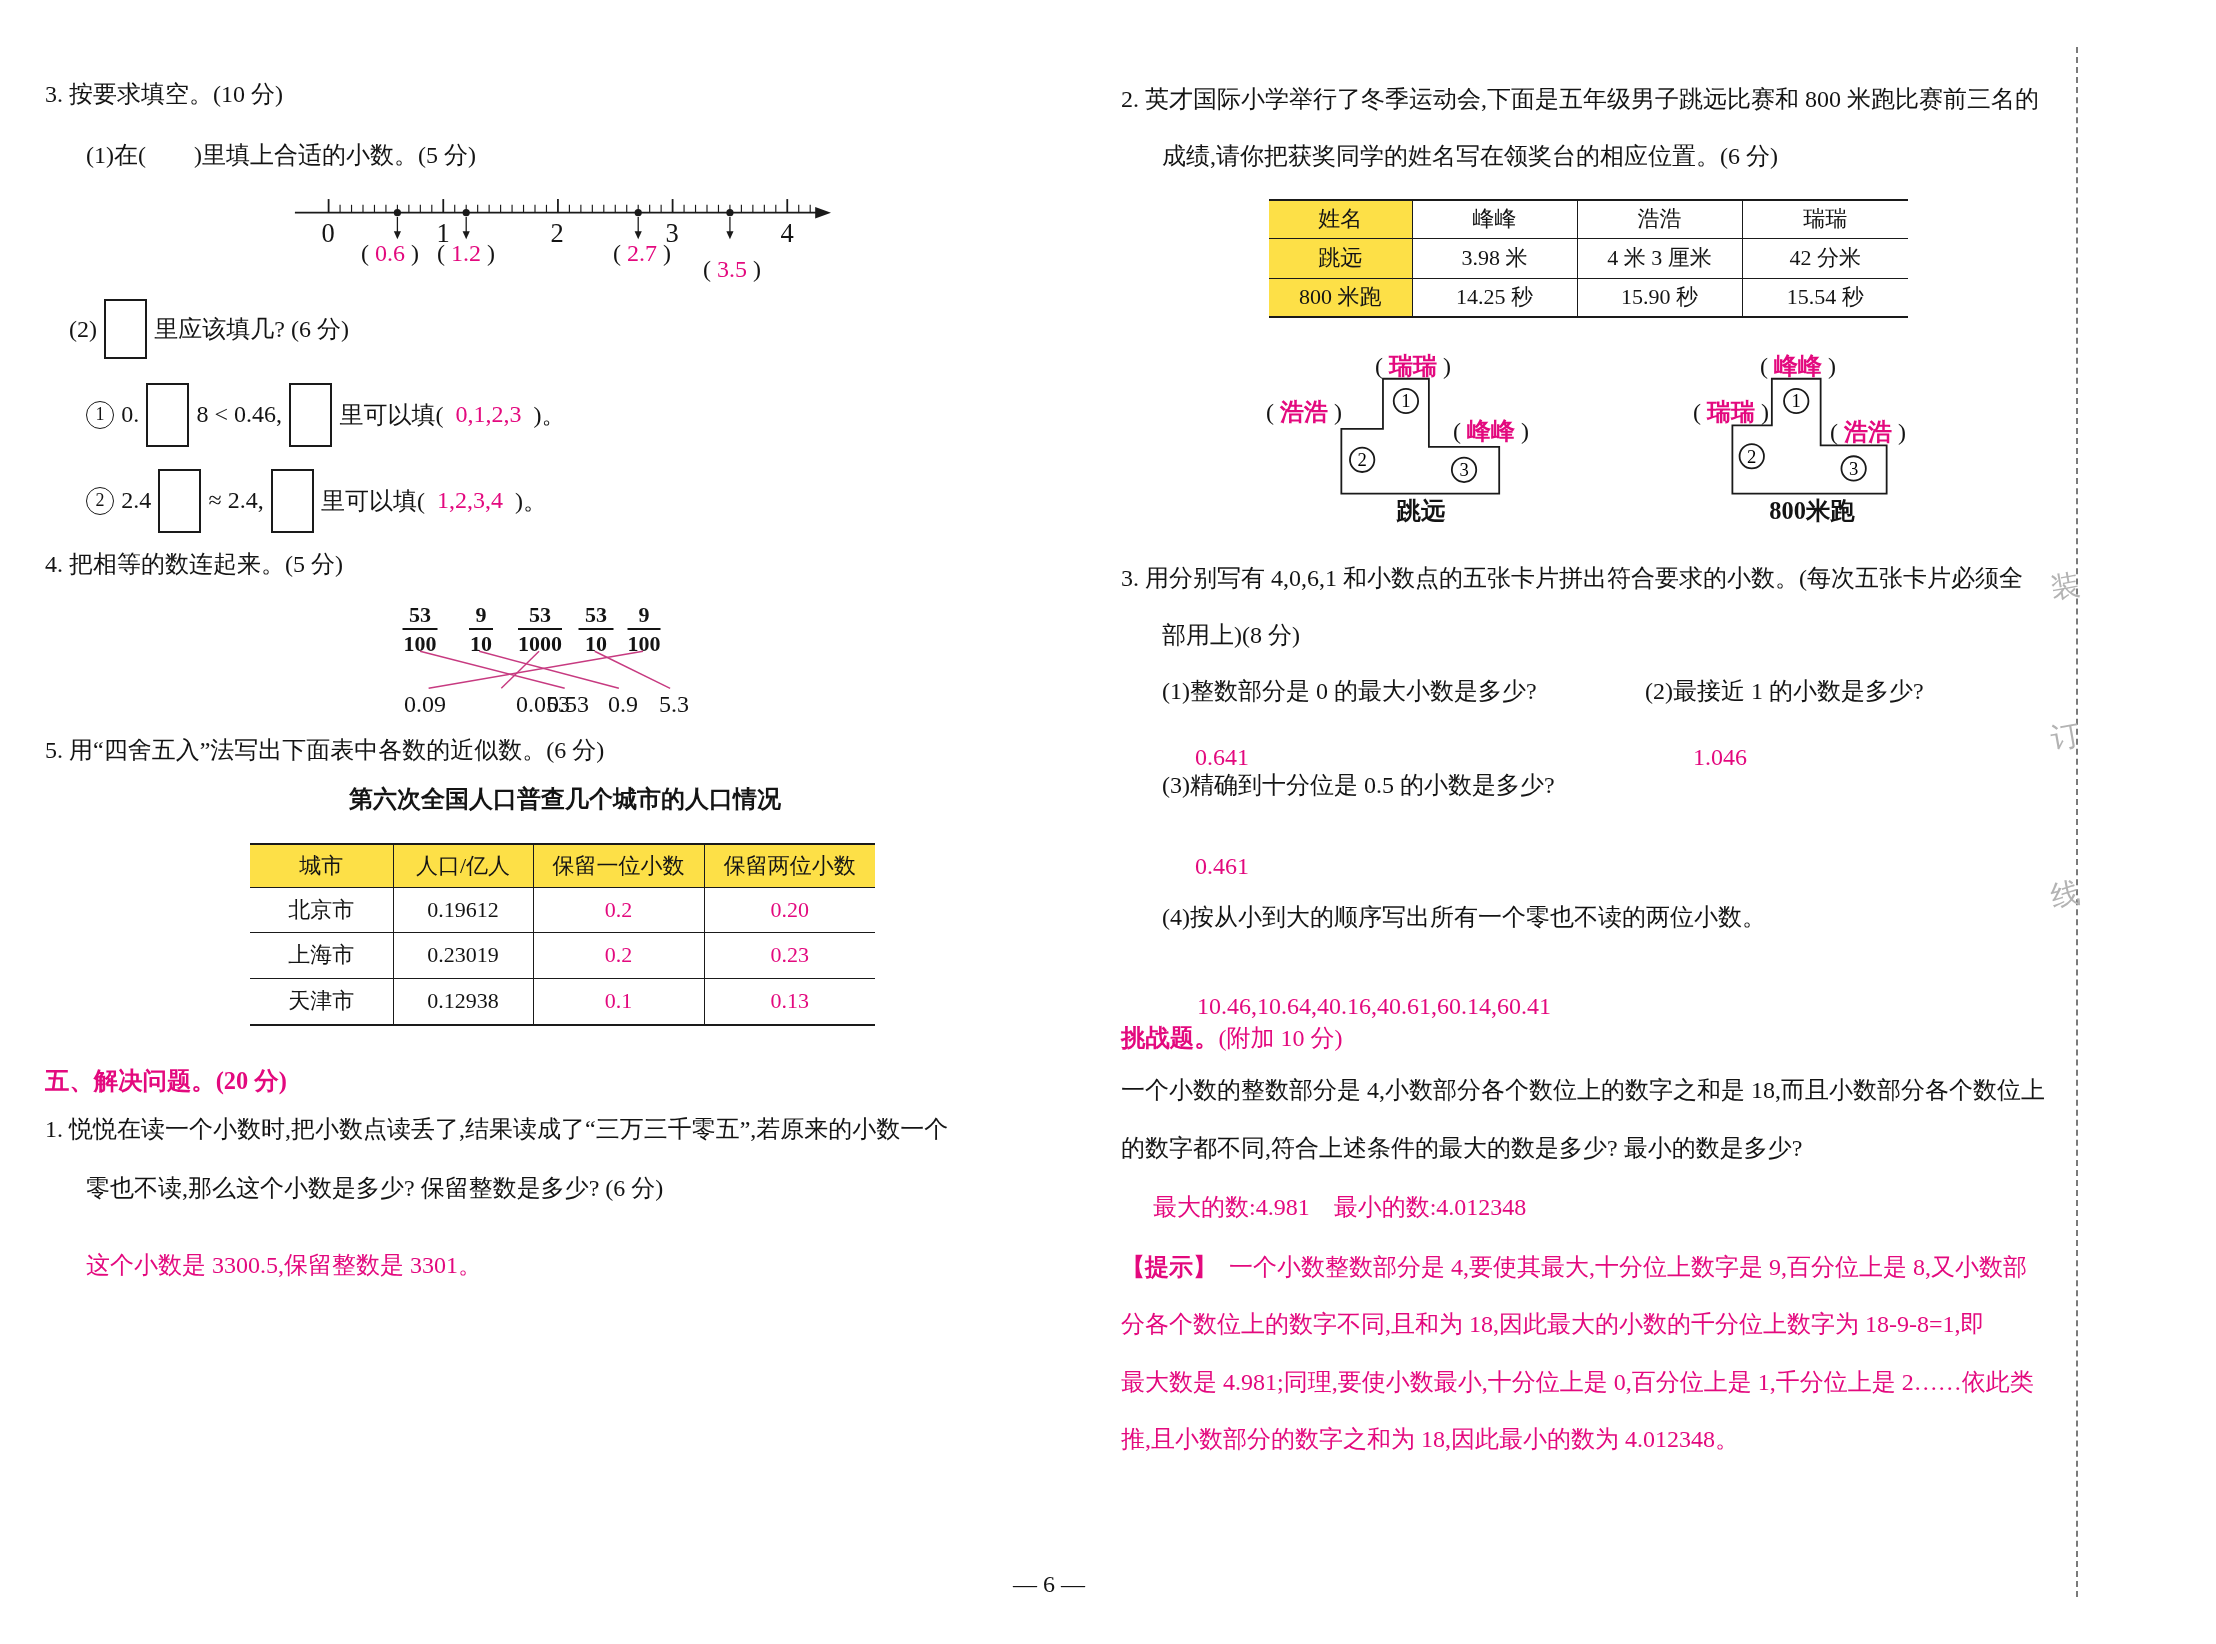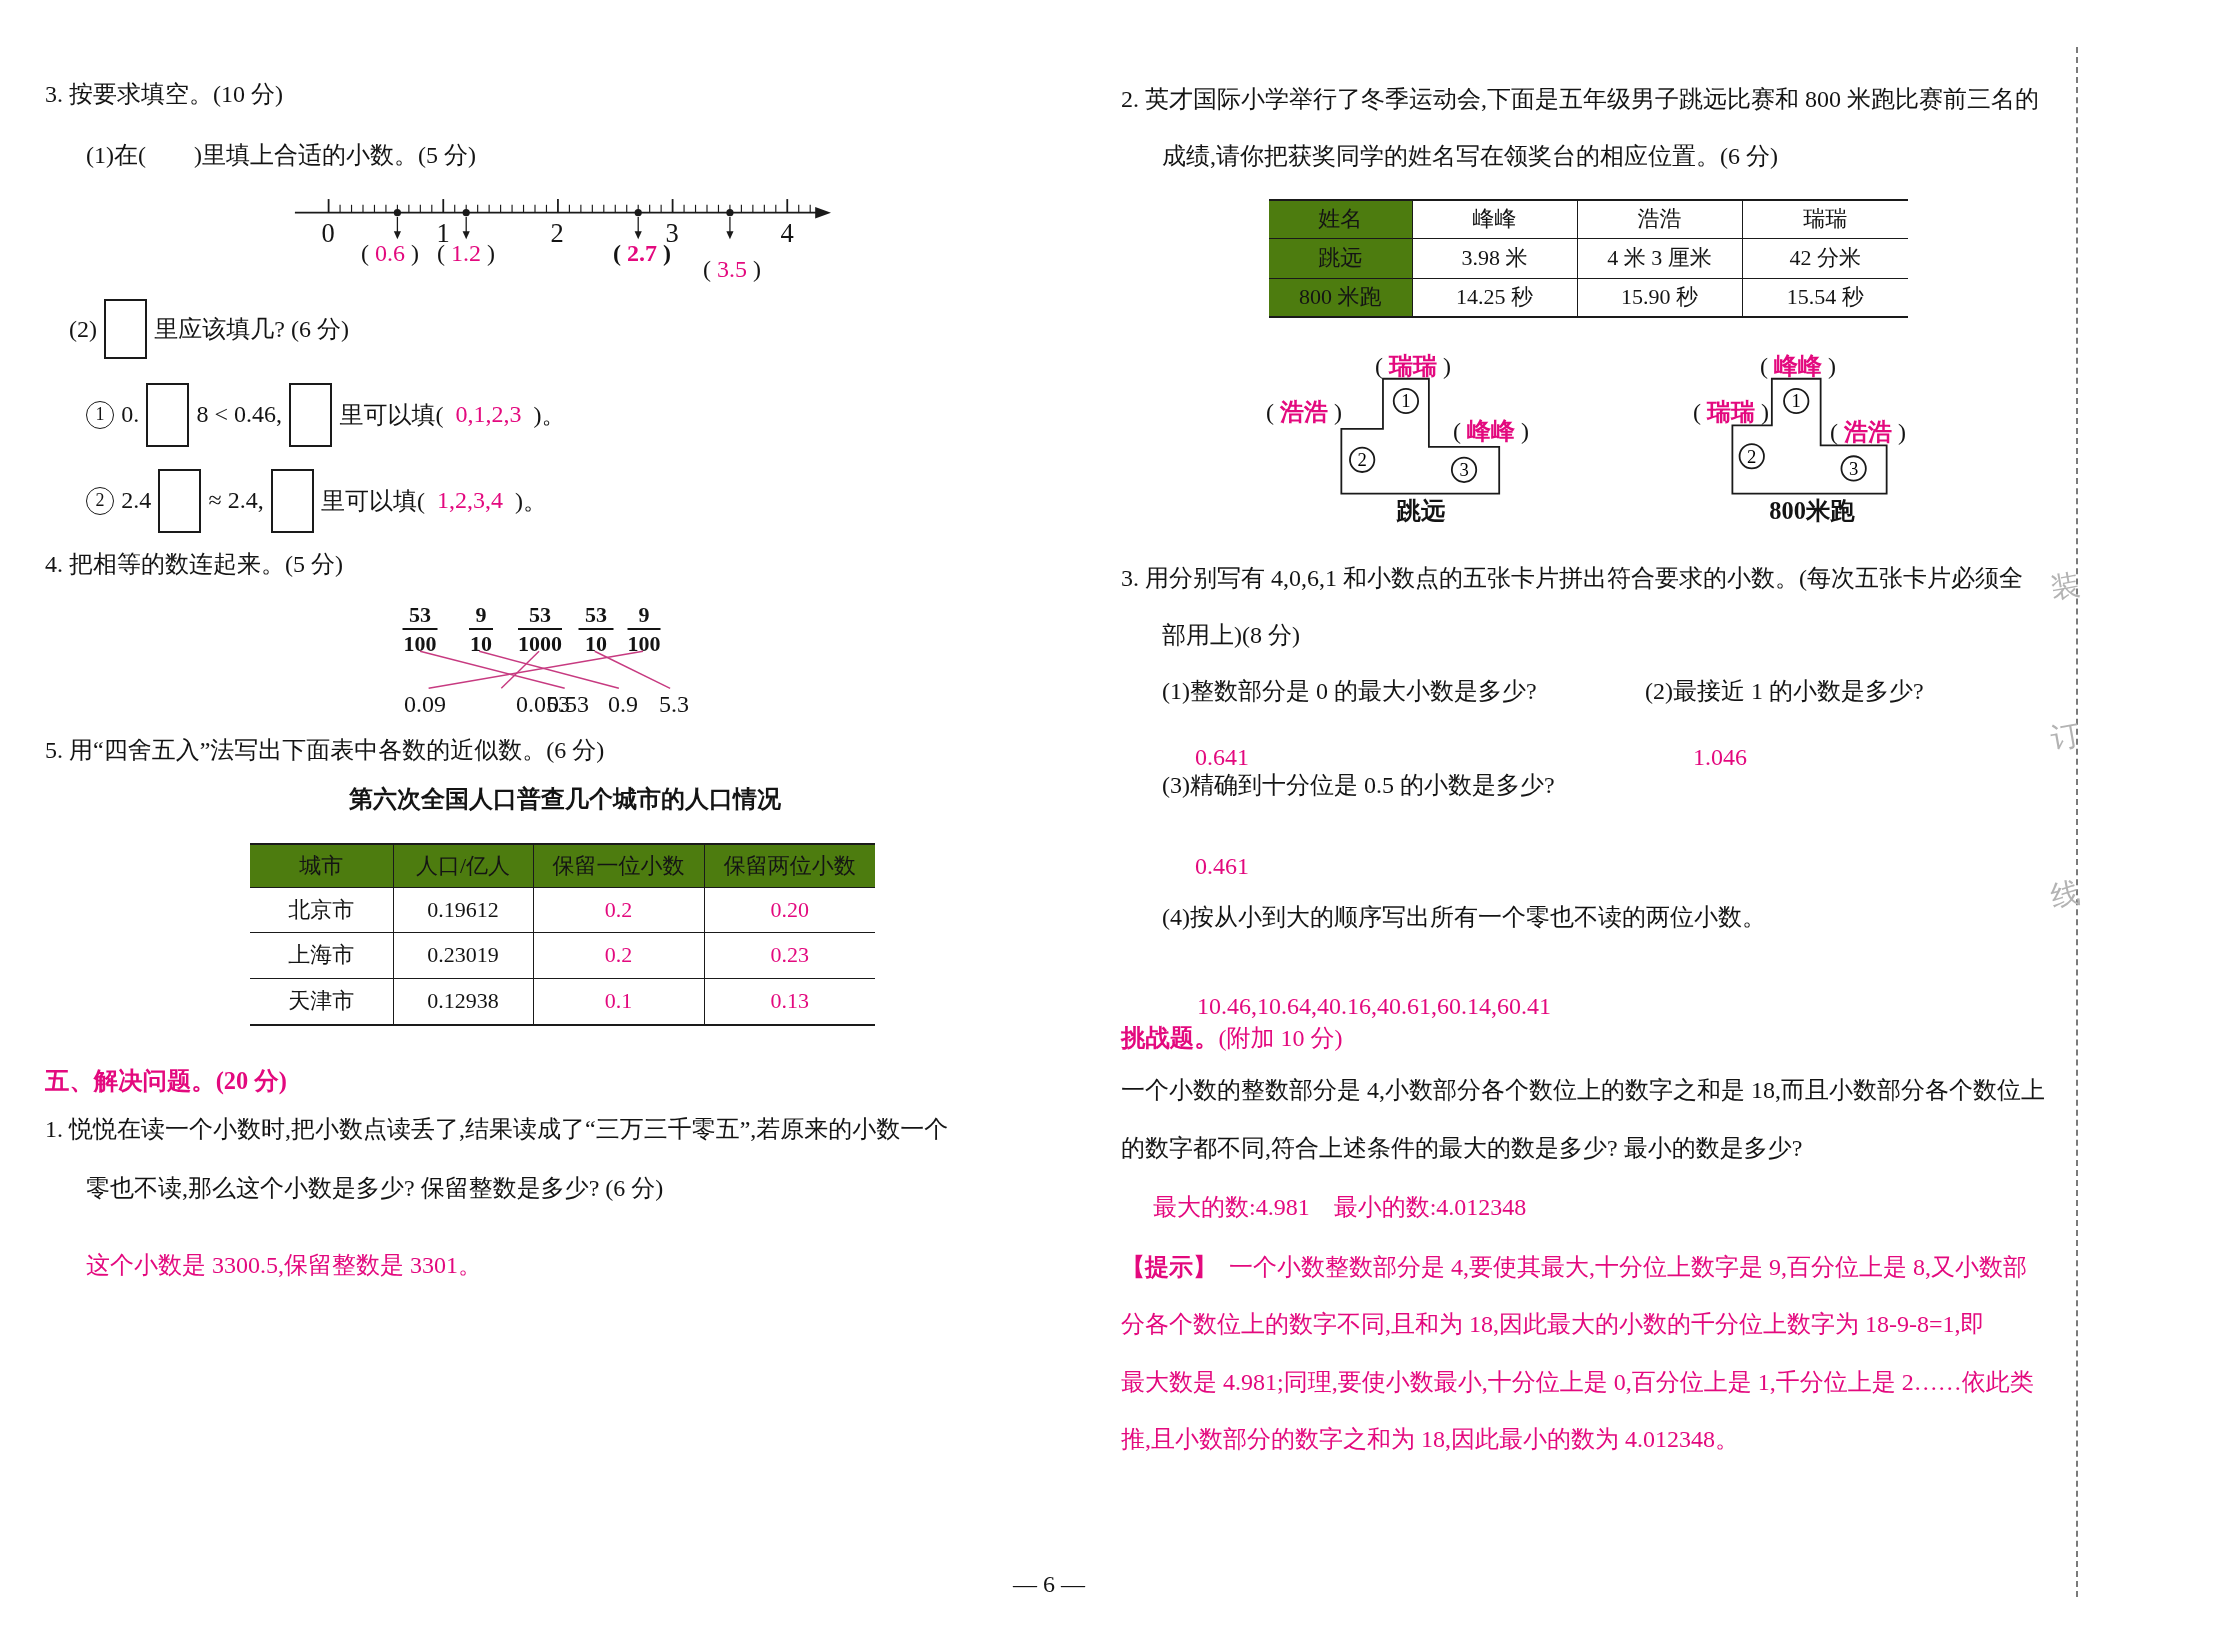--- a/index.html
+++ b/index.html
@@ -23,21 +23,21 @@
   .frac .fn{display:block;padding:0 6.5px 1.4px 6.5px;border-bottom:2.2px solid #141414;}
   .frac .fd{display:block;padding-top:1.4px;}
   .dec{position:absolute;transform:translateX(-50%);font-size:24px;}
   table.qt{border-collapse:collapse;table-layout:fixed;position:absolute;}
   table.qt td{border:1.4px solid #1a1a1a;text-align:center;vertical-align:middle;
               font-size:22px;padding:0;overflow:hidden;}
   table.qt tr td:first-child{border-left:0;}
   table.qt tr td:last-child{border-right:0;}
   table.qt tr.top td{border-top:2.9px solid #1a1a1a;}
   table.qt tr.bot td{border-bottom:2.9px solid #1a1a1a;}
-  .pinkbg{background:#4d7c0f;}
+  .pinkbg{background:#fde047;}
   .figsvg{position:absolute;}
   .pname{position:absolute;transform:translateX(-50%);font-size:24px;white-space:pre;}
   .pcap{position:absolute;transform:translateX(-50%);font-size:24.4px;font-weight:bold;white-space:pre;}
   .bindline{position:absolute;border-left:2.2px dashed #7a7a7a;width:0;}
   .mchar{position:absolute;color:#b3b3b3;font-size:29px;transform:rotate(-10deg);
          font-family:"Liberation Serif","DejaVu Serif",serif;}
   .pageno{position:absolute;font-size:24px;transform:translateX(-50%);white-space:pre;}
 </style>
 </head>
 <body>
@@ -107,21 +107,21 @@
       <polygon points="1012,323 1022,323 1017,334" fill="#1a1a1a"></polygon>
     </svg>
   <span class="ticklab" style="left:328px;top:218px;">0</span>
   <span class="ticklab" style="left:443px;top:218px;">1</span>
   <span class="ticklab" style="left:557px;top:218px;">2</span>
   <span class="ticklab" style="left:672px;top:218px;">3</span>
   <span class="ticklab" style="left:787px;top:218px;">4</span>
 
   <span class="nlans" style="left:390px;top:240px;"><span>( </span><span class="mag">0.6</span><span> )</span></span>
   <span class="nlans" style="left:466px;top:240px;"><span>( </span><span class="mag">1.2</span><span> )</span></span>
-  <span class="nlans" style="left:642px;top:240px;font-weight:bold;"><span>( </span><span class="mag">2.7</span><span> )</span></span>
+  <span class="nlans" style="left:642px;top:240px;"><span>( </span><span class="mag">2.7</span><span> )</span></span>
   <span class="nlans" style="left:732px;top:256px;"><span>( </span><span class="mag">3.5</span><span> )</span></span>
 
   <div class="row" style="left:69px;top:296px;height:66px;">
     <span>(2)</span>
     <span class="abox sm"></span>
     <span>里应该填几? (6 分)</span>
   </div>
 
   <div class="row" style="left:86px;top:380px;height:69px;">
     <span class="circ">1</span>

